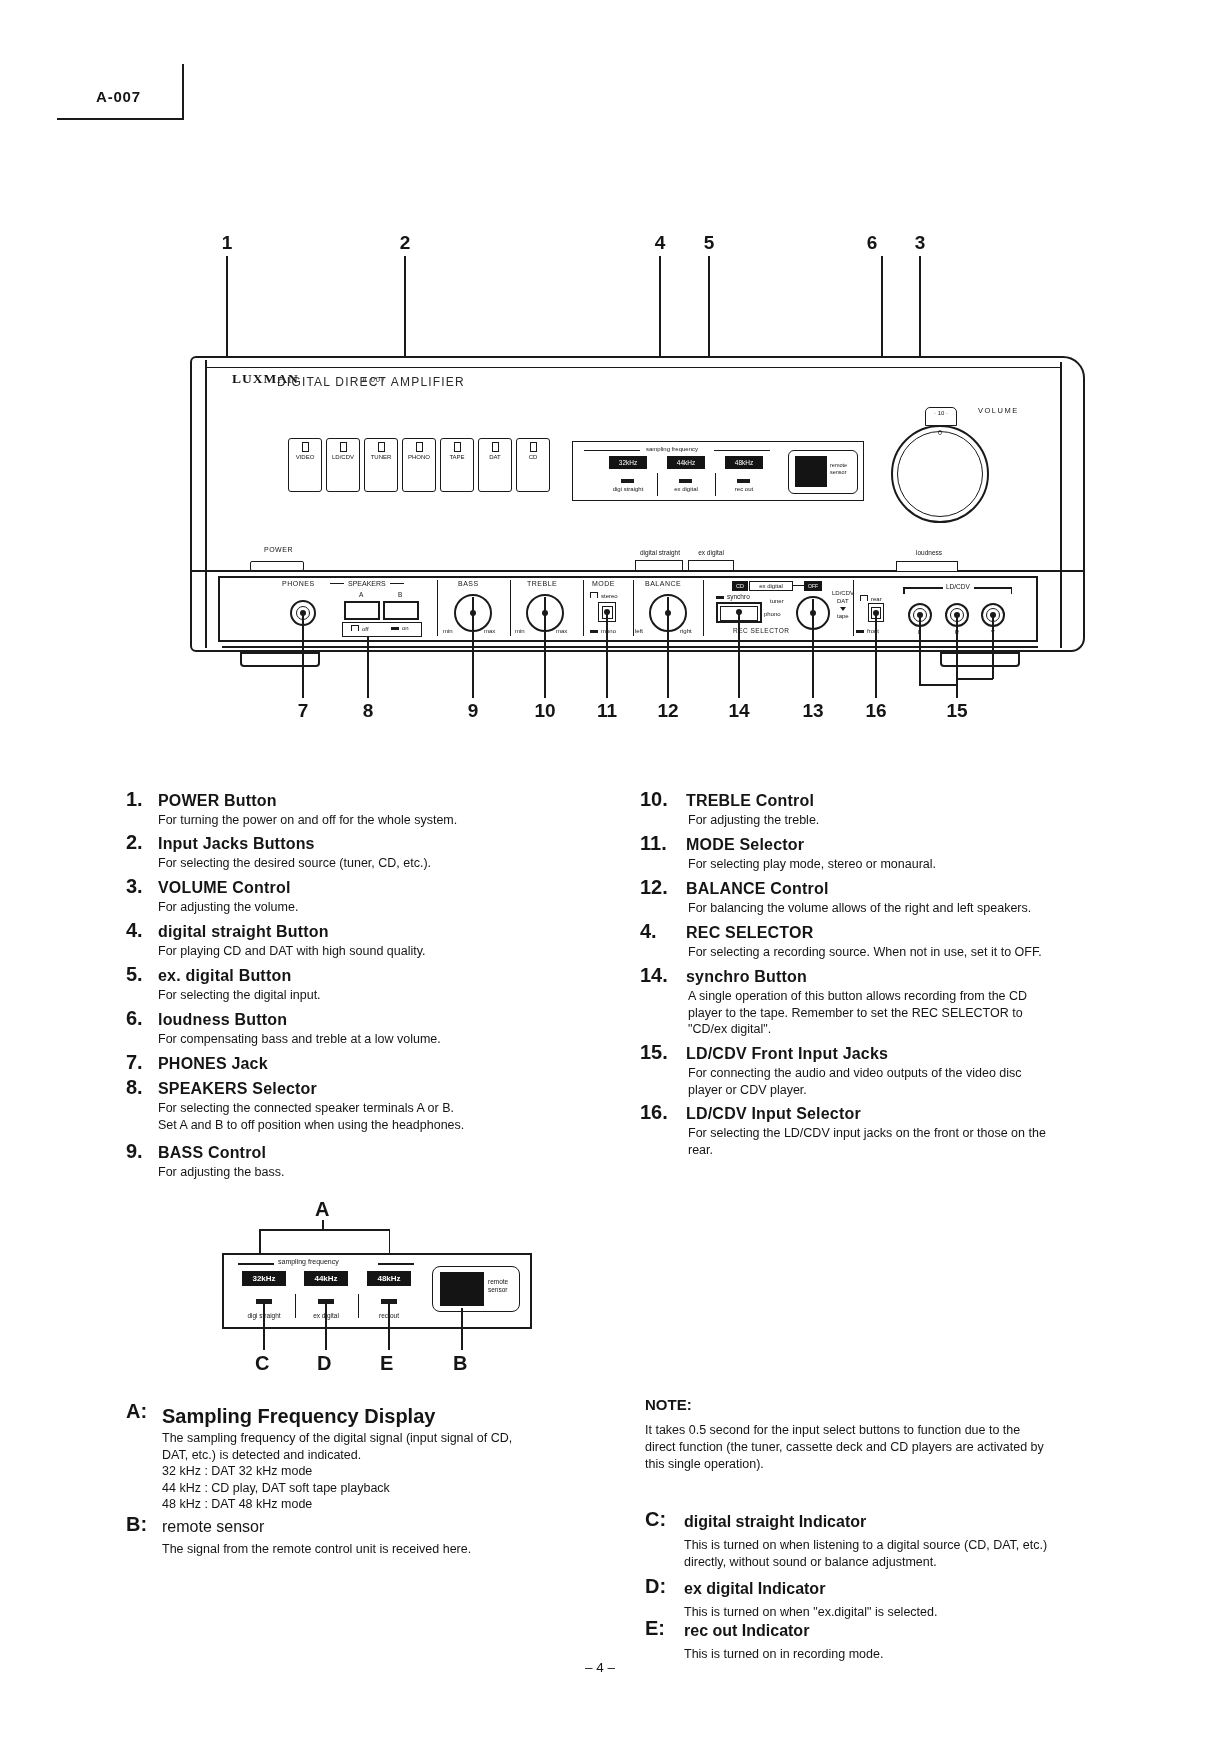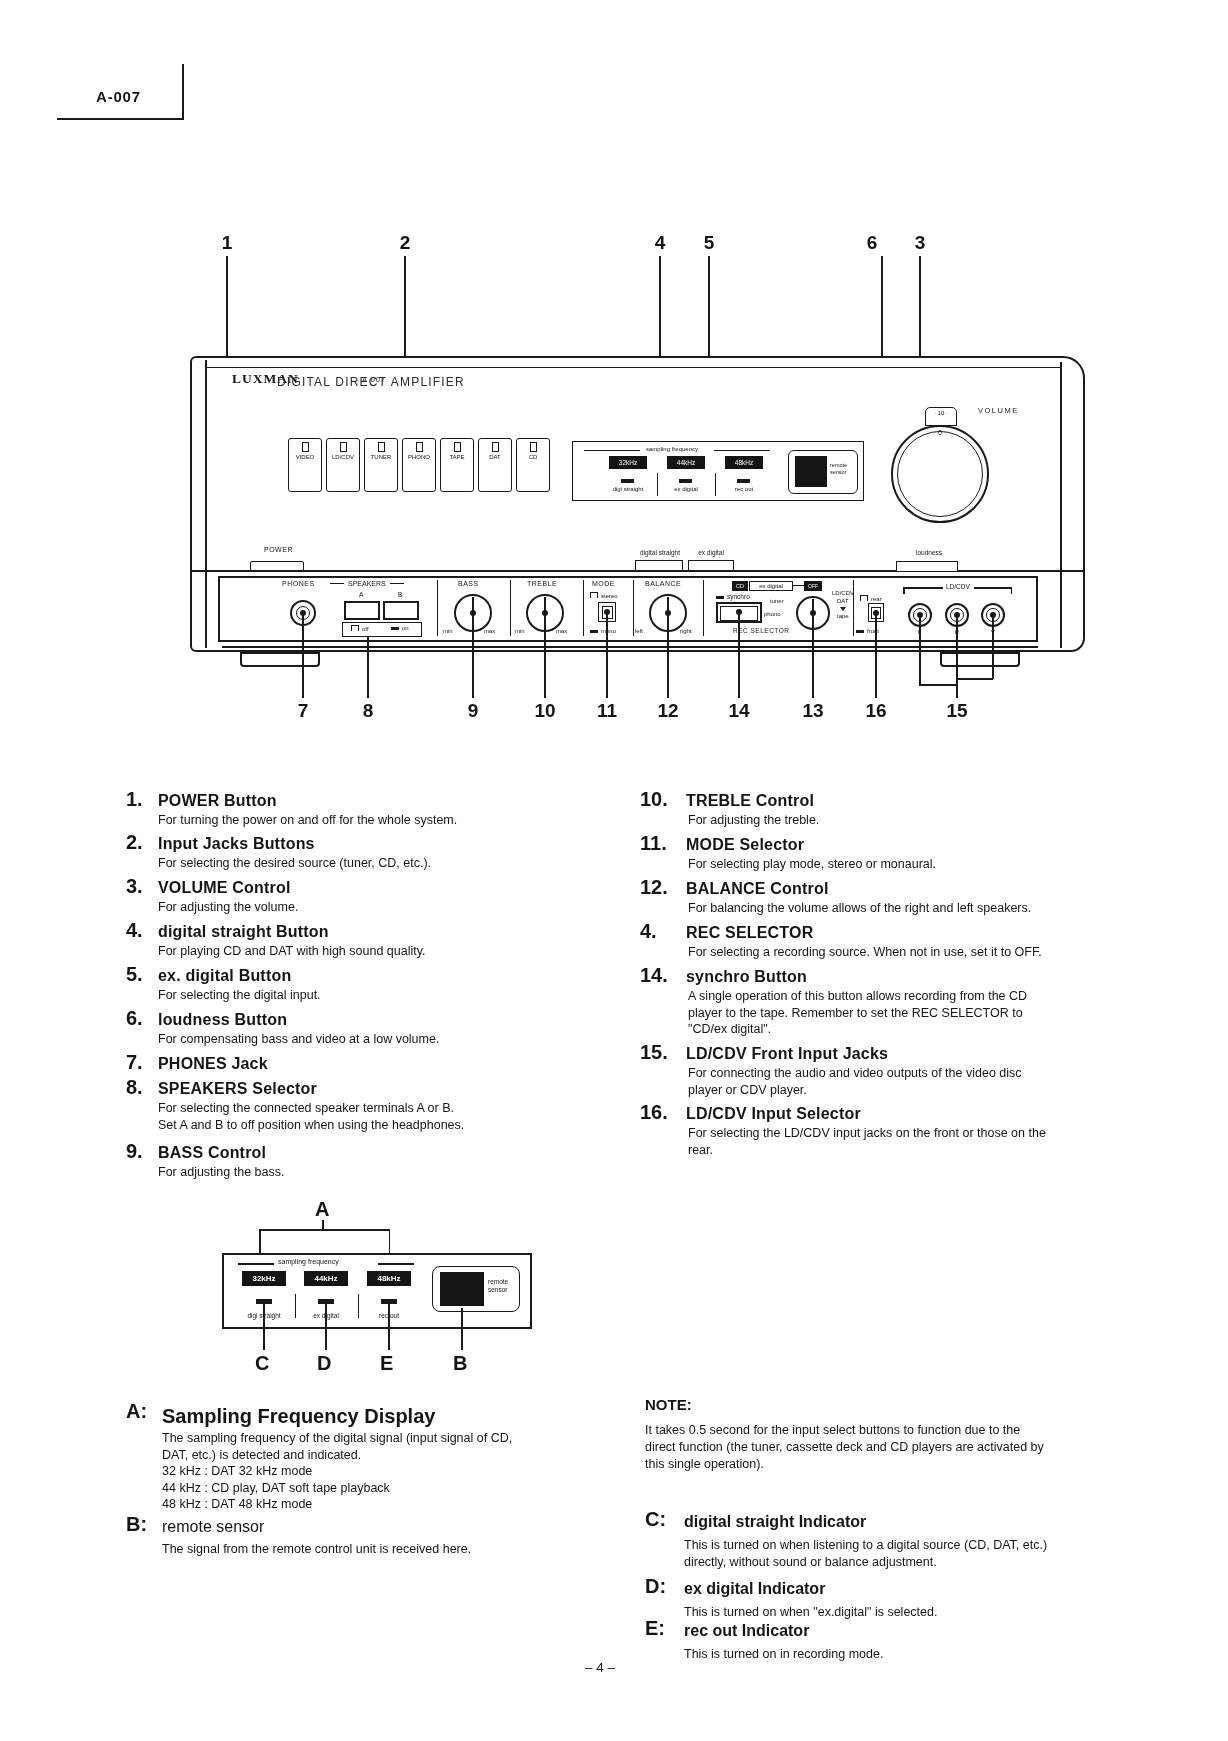--- a/index.html
+++ b/index.html
@@ -300,21 +300,21 @@
   <div class="desc" style="left:158px;top:943px">For playing CD and DAT with high sound quality.</div>
   <div class="item" style="left:126px;top:963px">
       <span class="inum">5.</span>
       <span class="ititle">ex. digital Button</span>
     </div>
   <div class="desc" style="left:158px;top:987px">For selecting the digital input.</div>
   <div class="item" style="left:126px;top:1007px">
       <span class="inum">6.</span>
       <span class="ititle">loudness Button</span>
     </div>
-  <div class="desc" style="left:158px;top:1031px">For compensating bass and video at a low volume.</div>
+  <div class="desc" style="left:158px;top:1031px">For compensating bass and treble at a low volume.</div>
   <div class="item" style="left:126px;top:1051px">
       <span class="inum">7.</span>
       <span class="ititle">PHONES Jack</span>
     </div>
   <div class="item" style="left:126px;top:1076px">
       <span class="inum">8.</span>
       <span class="ititle">SPEAKERS Selector</span>
     </div>
   <div class="desc" style="left:158px;top:1100px">For selecting the connected speaker terminals A or B.</div>
   <div class="desc" style="left:158px;top:1116.5px">Set A and B to off position when using the headphones.</div>

